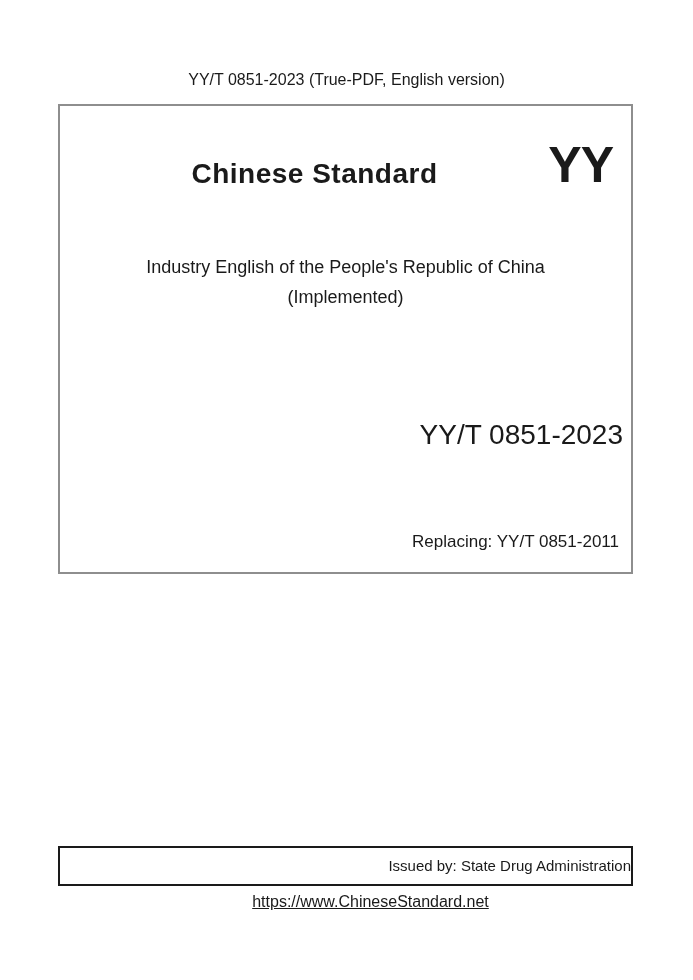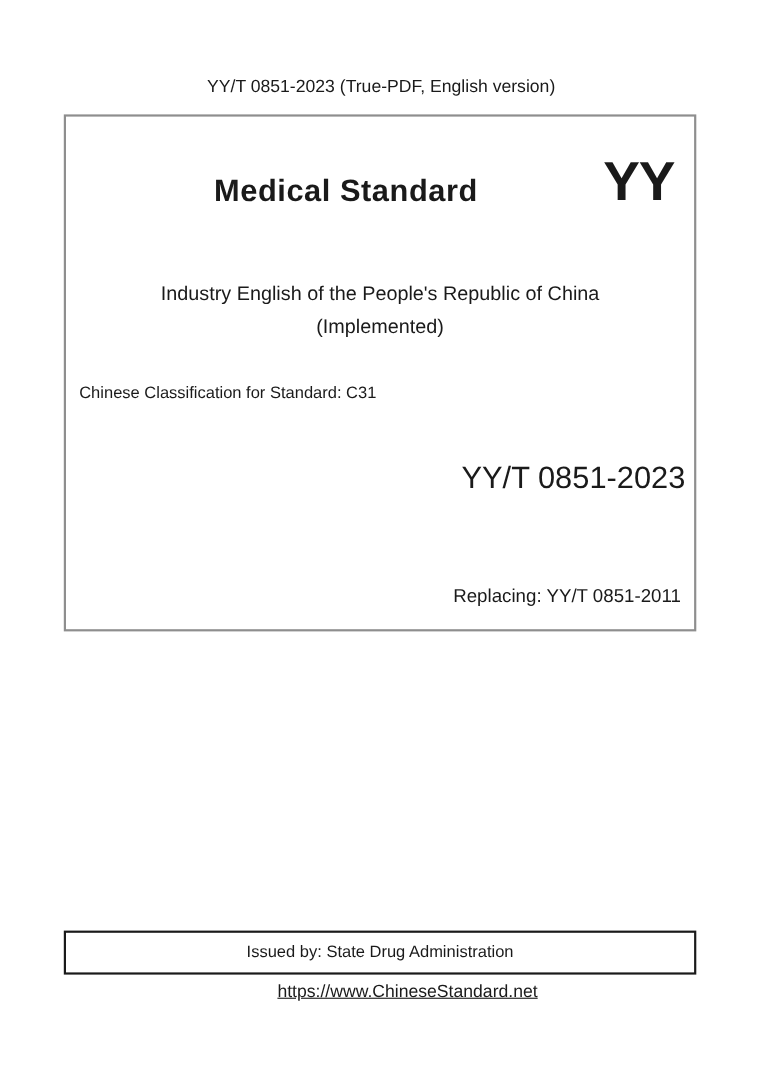--- a/index.html
+++ b/index.html
@@ -115,21 +115,21 @@
     padding: 0 16px 0 20px;
     display: flex;
     justify-content: space-between;
     font-size: 15px;
   }
 
   .issuer-line {
     width: 100%;
     height: 32px;
     line-height: 36px;
-    text-align: center;
+    text-align: right;
     font-size: 15px;
   }
 
   .footer-link-wrap {
     position: absolute;
     top: 893px; left: 0; right: 0;
     text-align: center;
     padding-left: 48px;
   }
   .footer-link {
@@ -140,25 +140,24 @@
   }
 </style>
 </head>
 <body>
 
 <div class="page">
 
   <div class="header-note">YY/T 0851-2023 (True-PDF, English version)</div>
 
   <div class="box box-cover">
-    <div class="cover-title">Medical Standard</div>
+    <div class="cover-title">Chinese Standard</div>
     <div class="cover-logo">YY</div>
     <div class="cover-org">Industry English of the People's Republic of China</div>
     <div class="cover-recommended">(Implemented)</div>
-    <div class="cover-classification">Chinese Classification for Standard: C31</div>
     <div class="cover-number">YY/T 0851-2023</div>
     <div class="cover-replacing">Replacing: YY/T 0851-2011</div>
   </div>
 
 
   <div class="box box-issuer">
     <div class="issuer-line">Issued by: State Drug Administration</div>
   </div>
 
   <div class="footer-link-wrap">

